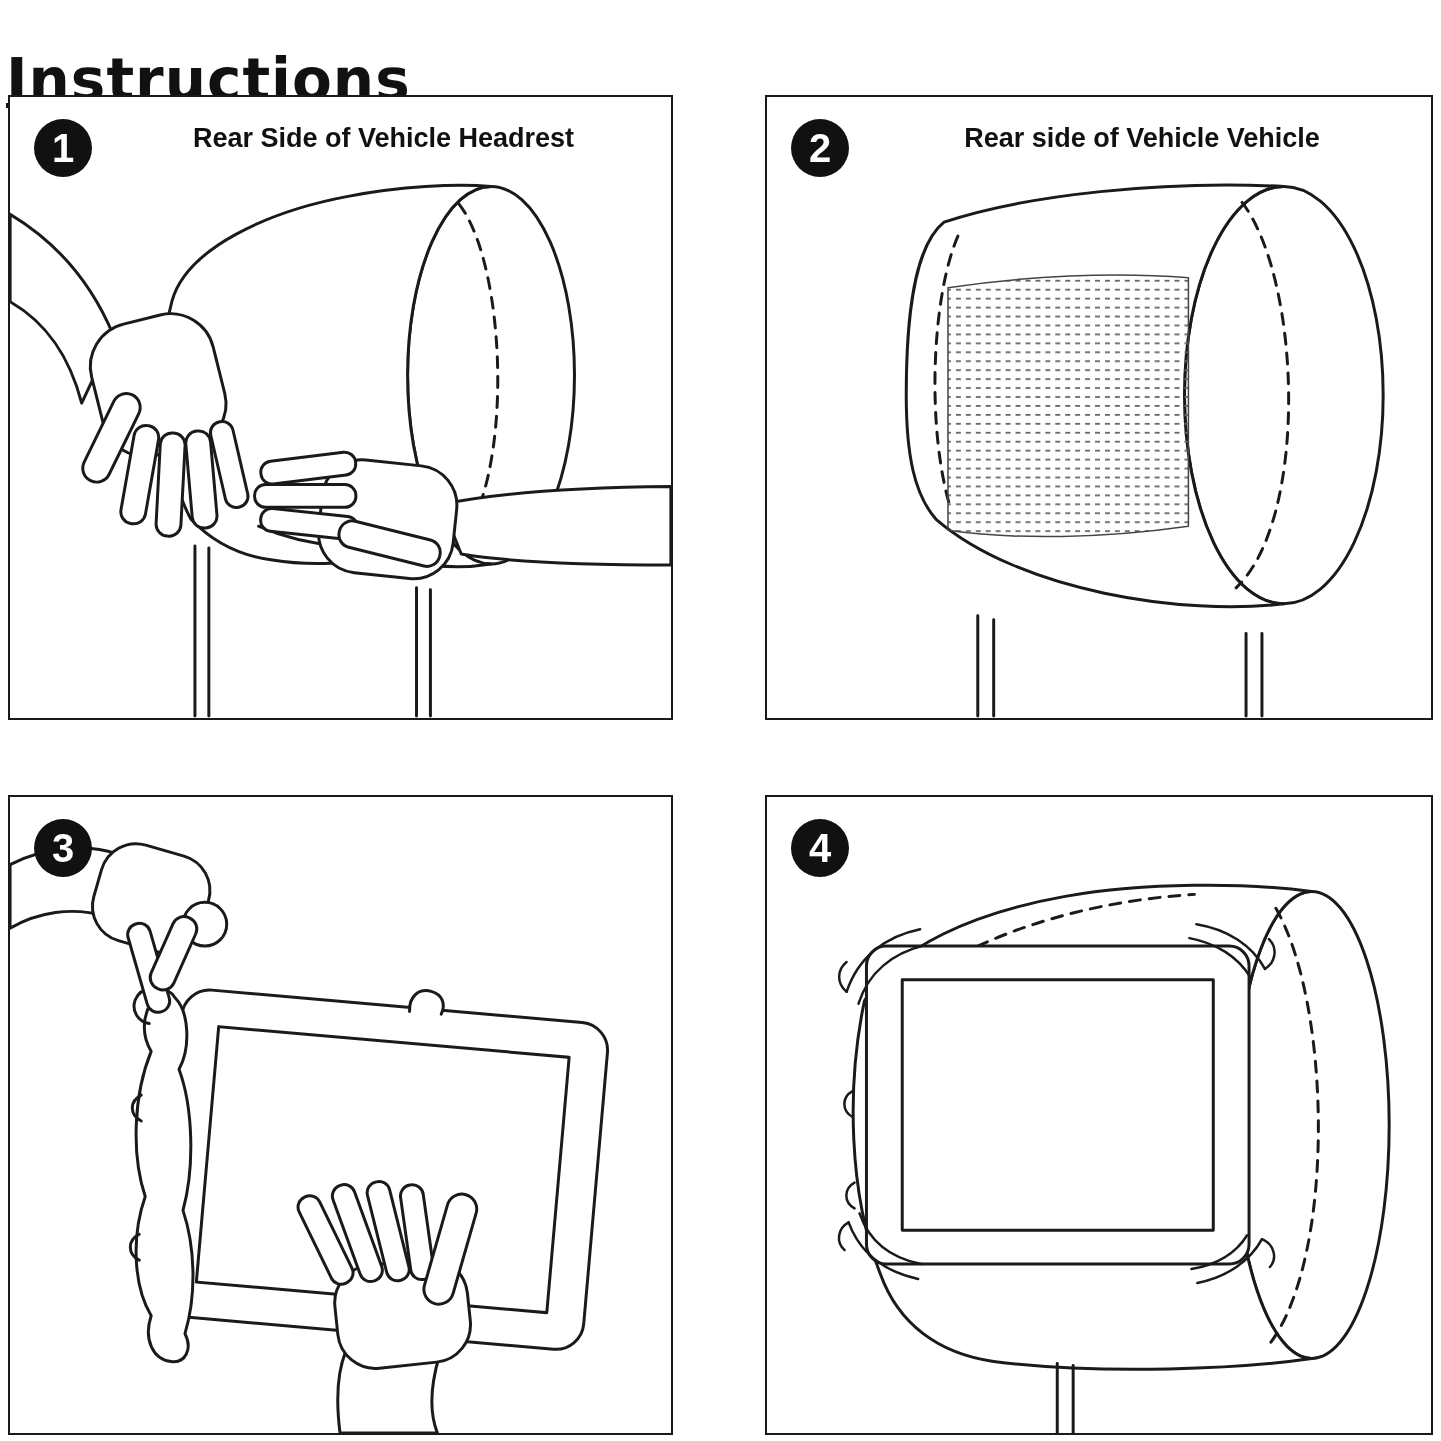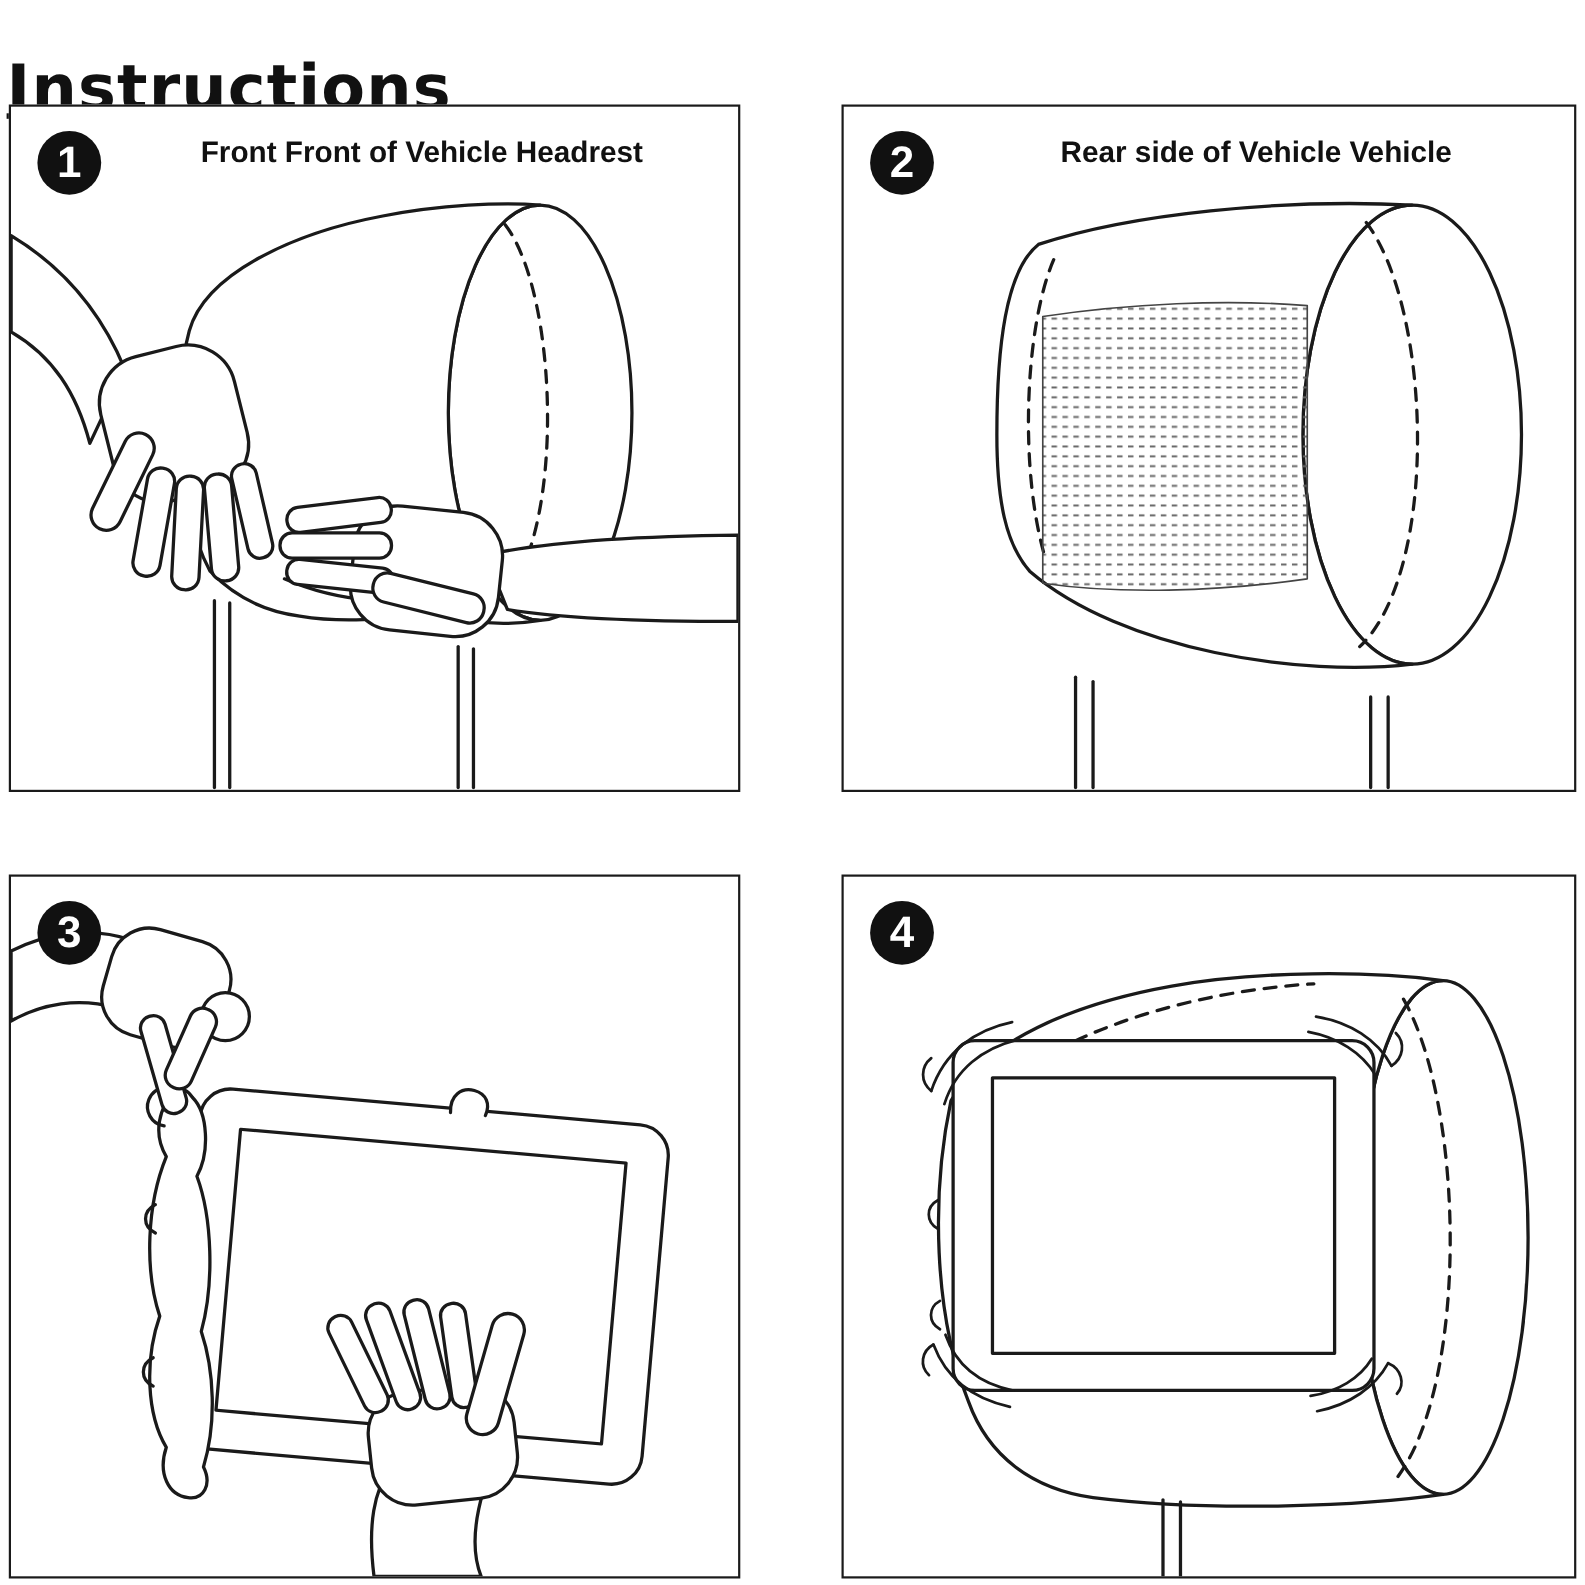--- a/index.html
+++ b/index.html
@@ -48,21 +48,21 @@
 </style>
 </head>
 <body>
 
 <div class="sheet">
 
   <h1 class="page-title">Instructions</h1>
 
   <section class="panel panel-1">
     <div class="badge">1</div>
-    <div class="caption">Front Front of Vehicle Headrest</div>
+    <div class="caption">Rear Side of Vehicle Headrest</div>
     <svg class="art" viewBox="0 0 665 625">
       <g stroke="#1a1a1a" stroke-width="3" fill="none" stroke-linecap="round" stroke-linejoin="round">
 
         <g>
           <ellipse cx="484" cy="280" rx="84" ry="190" fill="#fff"></ellipse>
           <path fill="#fff" d="M 484,90 A 84 190 0 0 0 484,470 C 448,476 414,472 380,462 C 345,470 300,472 264,466 C 232,462 204,448 182,425 C 152,370 148,260 163,205 C 178,152 260,115 340,100 C 392,90 448,87 484,90 Z"></path>
           <path stroke-dasharray="11 9" d="M 452,108 C 500,170 508,386 450,452"></path>
           <path d="M 250,432 C 300,454 360,458 408,446"></path>
         </g>
 

